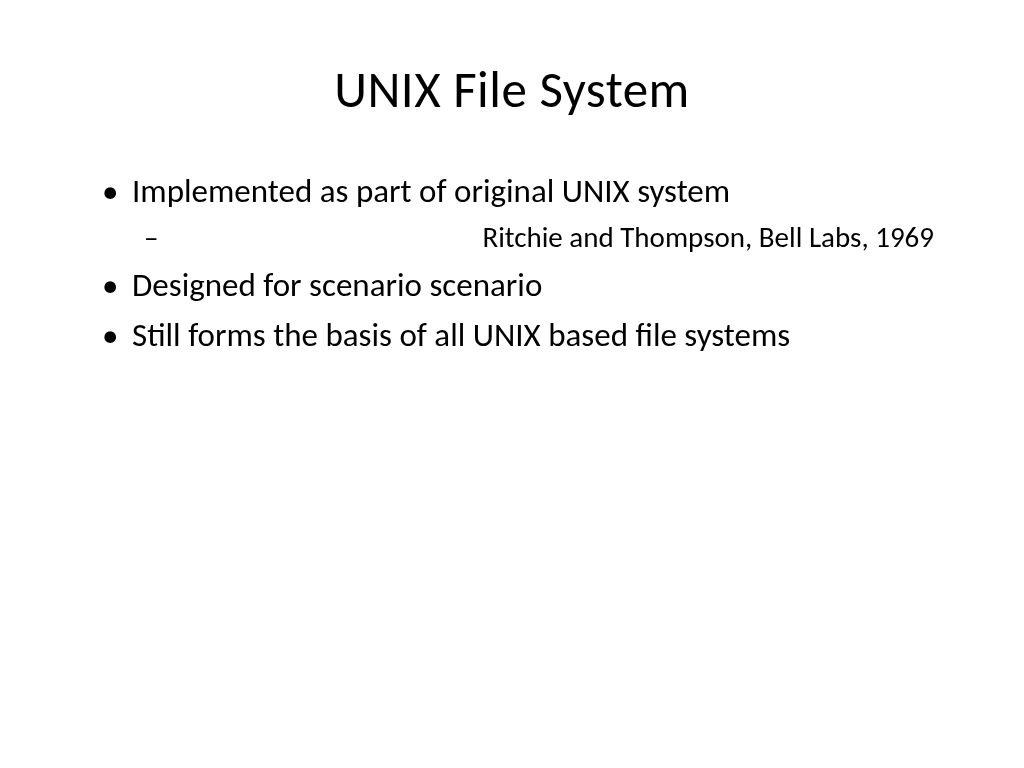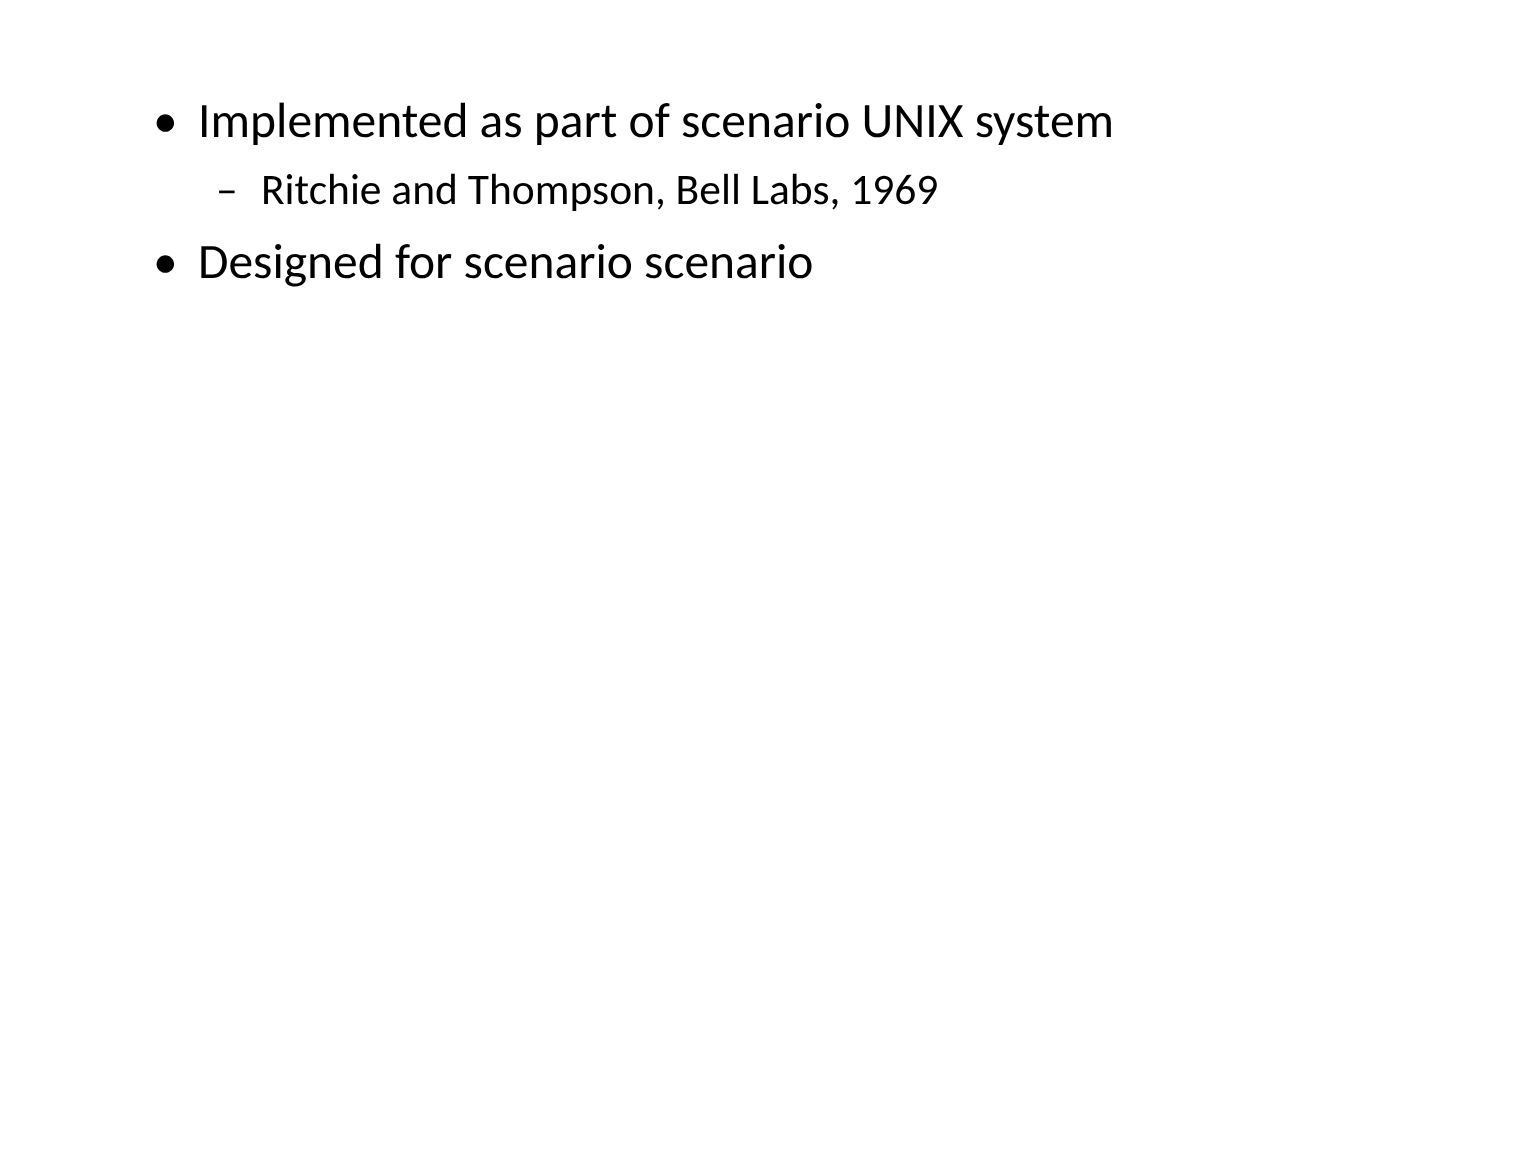--- a/index.html
+++ b/index.html
@@ -44,47 +44,52 @@
       content: "•";
       position: absolute;
       left: 12px;
       top: 0;
       font-size: 33px;
     }
     ul.level-2 {
       list-style: none;
       padding-left: 0;
       margin-top: 4px;
+      text-align: right;
     }
     ul.level-2 > li {
       position: relative;
       padding-left: 42px;
       font-size: 29px;
       margin-bottom: 6px;
     }
     ul.level-2 > li::before {
       content: "–";
       position: absolute;
       left: 12px;
       top: 0;
       font-size: 29px;
     }
   </style>
 </head>
 <body>
 
 <div class="slide">
+  <h1 class="title">UNIX File System</h1>
   <div class="content">
     <ul class="level-1">
       <li>
-        <span>Implemented as part of scenario UNIX system</span>
+        <span>Implemented as part of original UNIX system</span>
         <ul class="level-2">
           <li>
             <span>Ritchie and Thompson, Bell Labs, 1969</span>
           </li>
         </ul>
       </li>
       <li>
         <span>Designed for scenario scenario</span>
       </li>
+      <li>
+        <span>Still forms the basis of all UNIX based file systems</span>
+      </li>
     </ul>
   </div>
 </div>
 
 </body></html>

